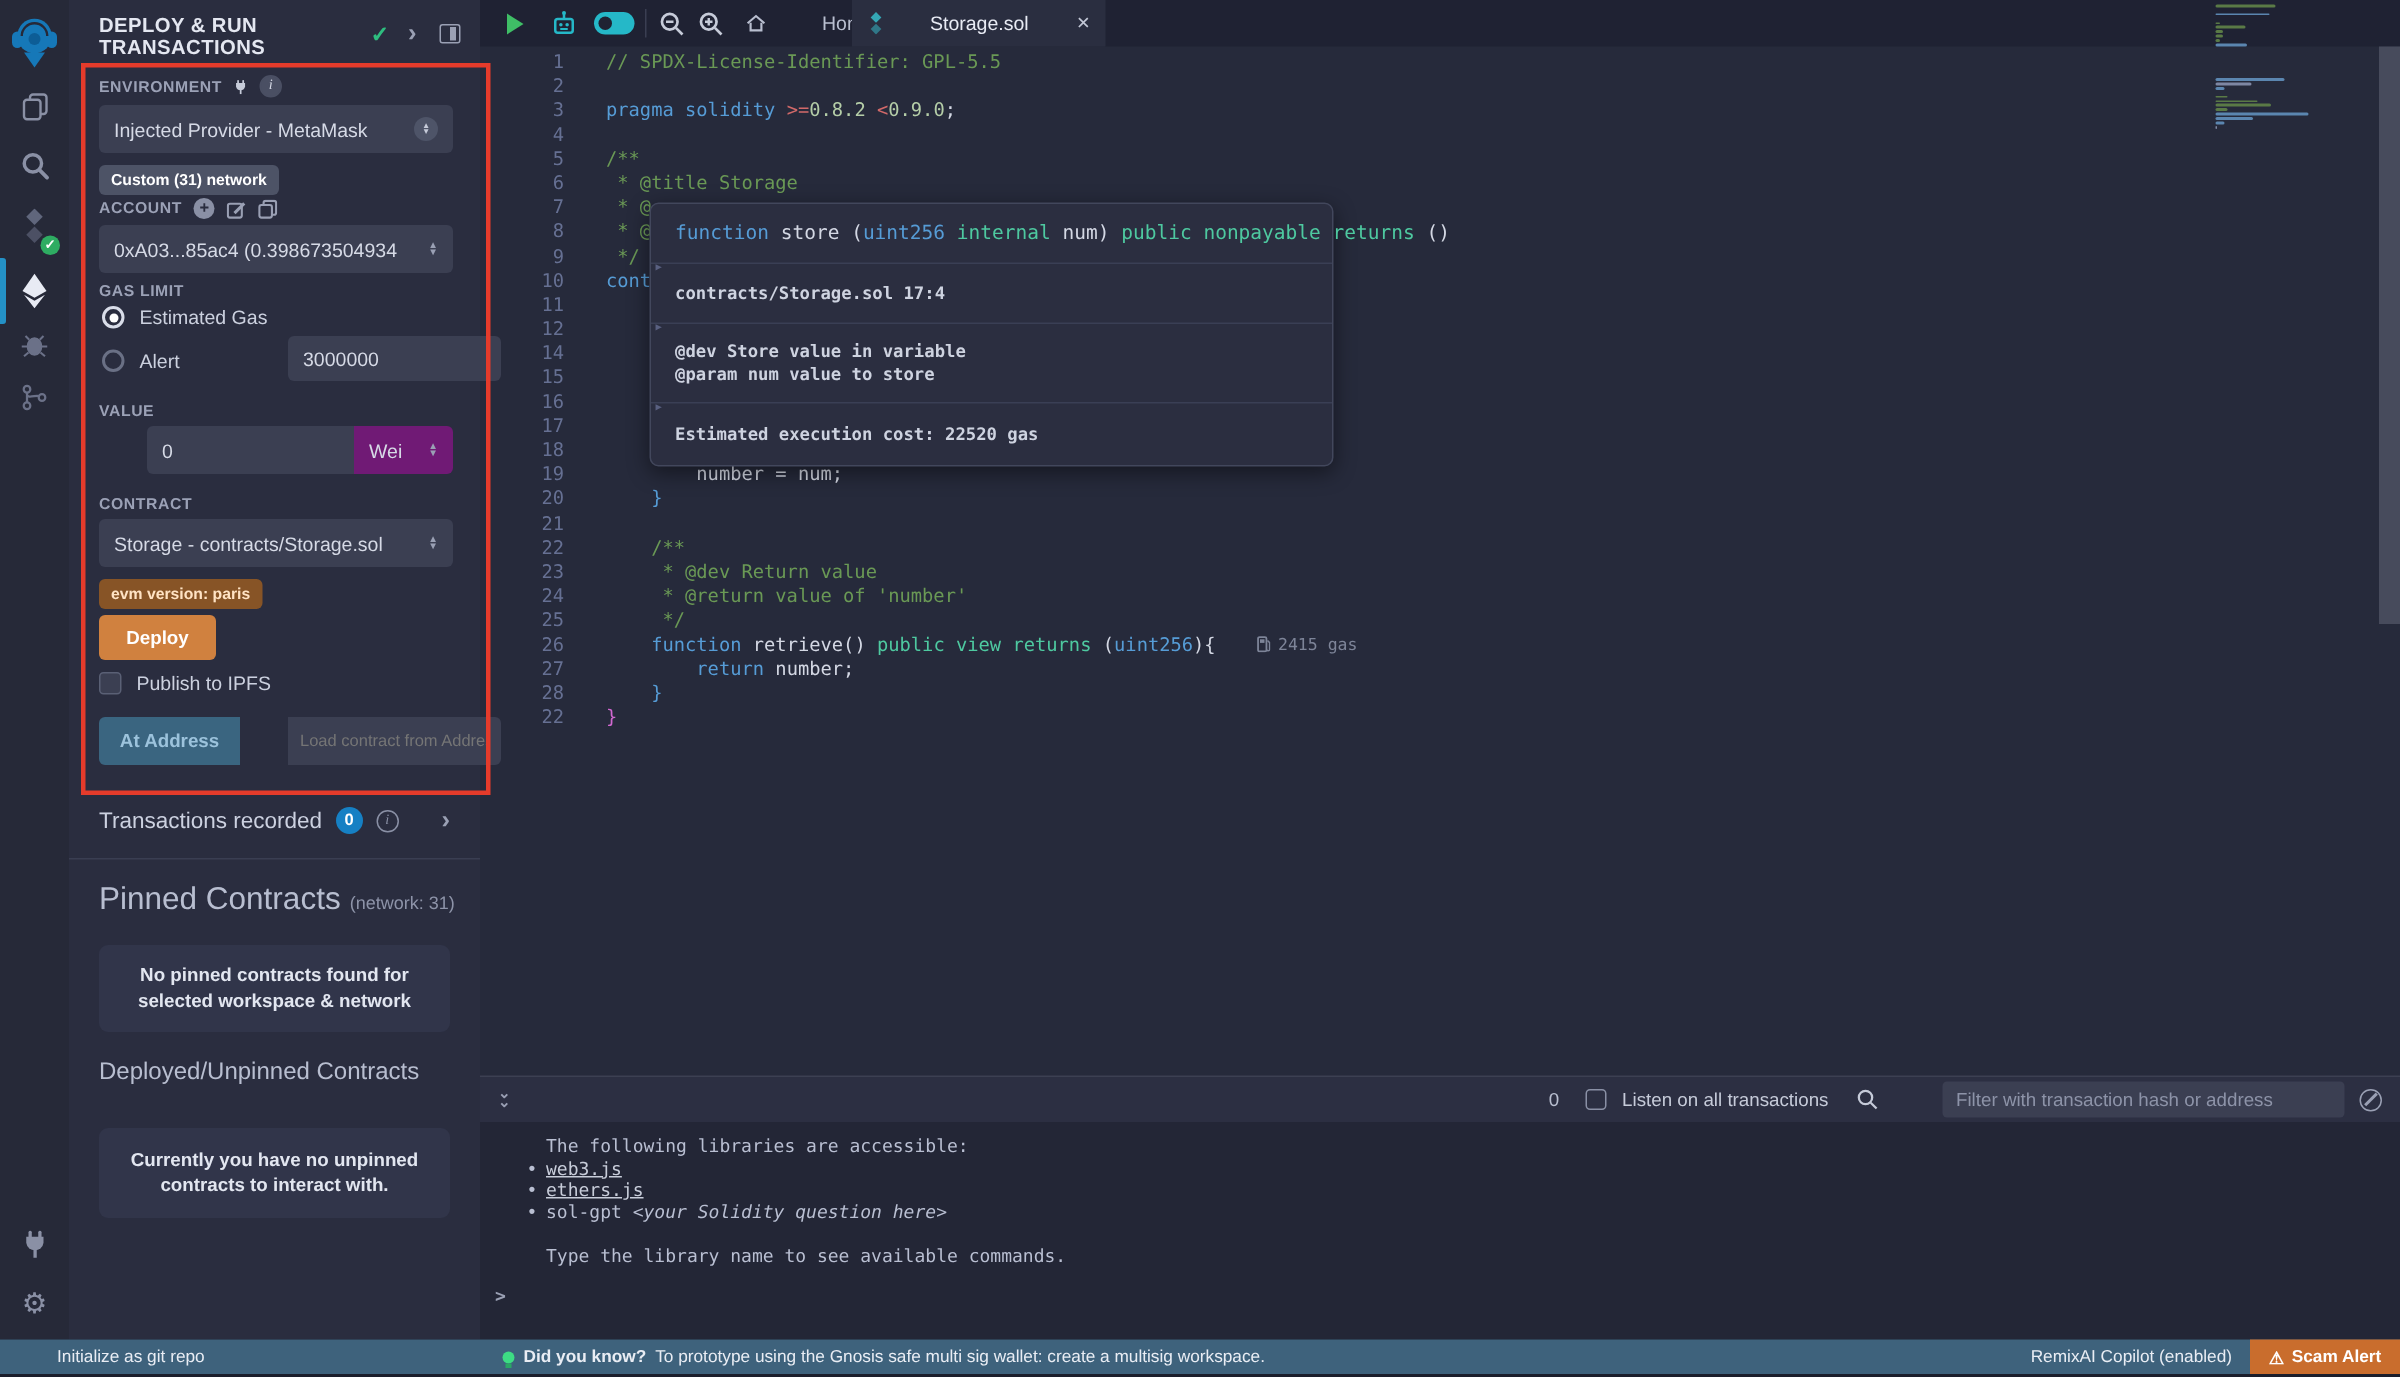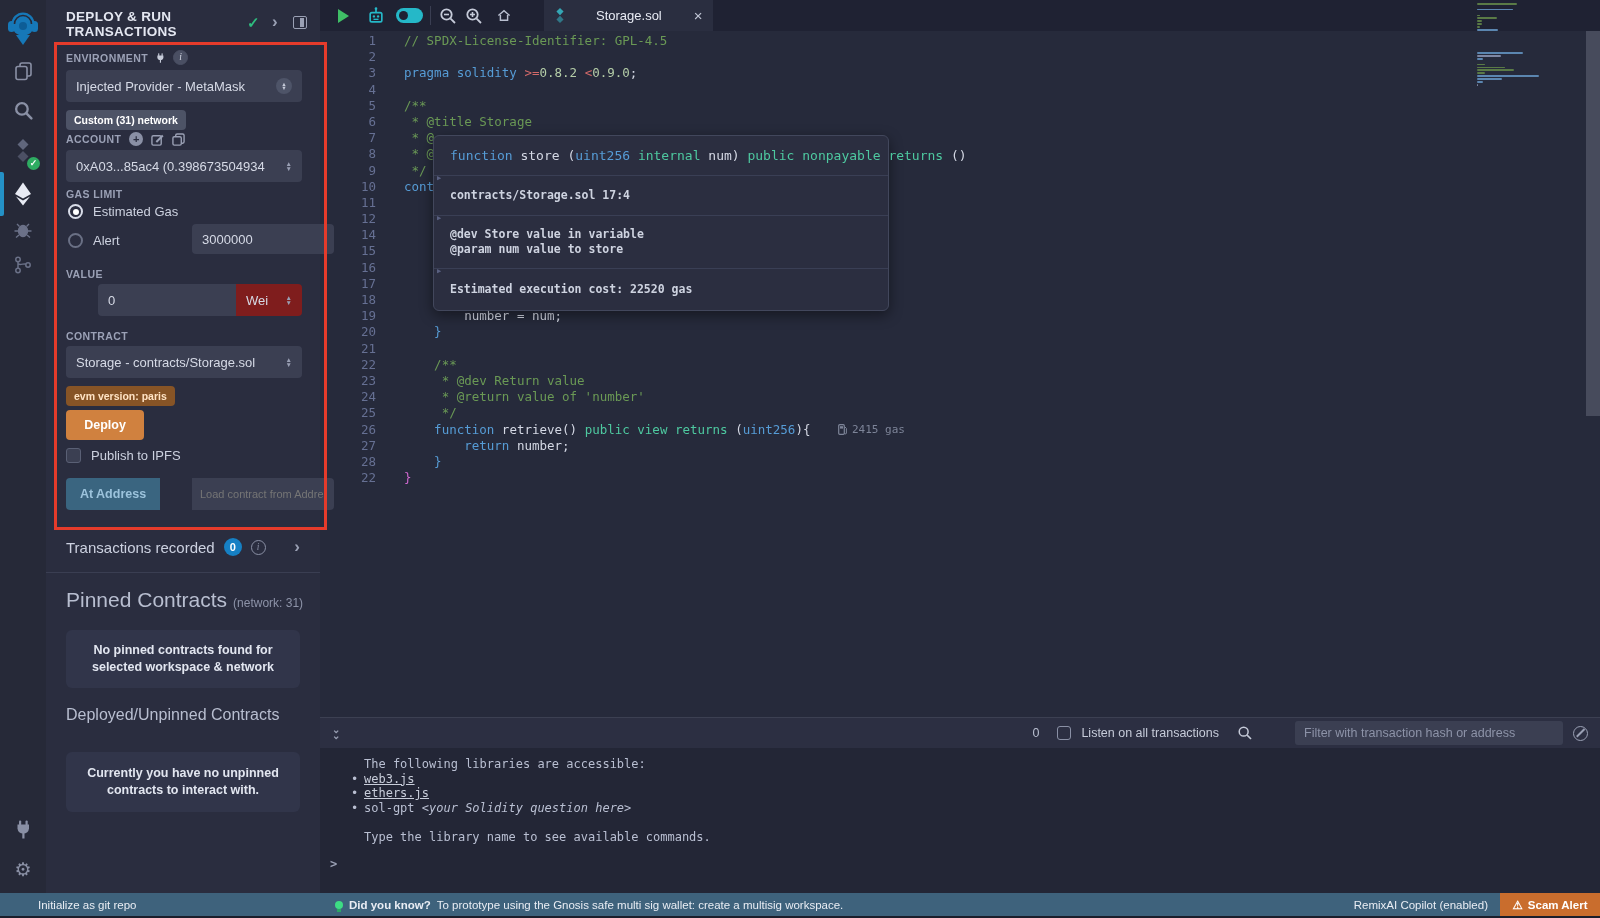--- a/index.html
+++ b/index.html
@@ -235,21 +235,21 @@
       <span style="color:#ccd1df;font-size:13px;">Estimated Gas</span>
     </div>
     <div class="abs" style="left:22px;top:233px;display:flex;align-items:center;gap:10px;">
       <span class="radio"></span>
       <span style="color:#ccd1df;font-size:13px;">Alert</span>
     </div>
     <input class="ctl" style="top: 224px; left: 114px; width: 142px; height: 30px; border: none;" value="3000000">
 
     <span class="lbl abs" style="left:20px;top:268px;">VALUE</span>
     <input class="ctl" style="top: 284px; left: 20px; width: 170px; height: 32px; border: none; border-radius: 4px 0px 0px 4px;" value="0">
-    <div class="ctl" style="top:284px;left:190px;width:66px;height:32px;background:#7f1d1d;border-radius:0 4px 4px 0;">
+    <div class="ctl" style="top:284px;left:190px;width:66px;height:32px;background:#701a75;border-radius:0 4px 4px 0;">
       <span>Wei</span>
       <span class="sort-arrows">
           <span>▲</span>
           <span>▼</span>
         </span>
     </div>
 
     <span class="lbl abs" style="left:20px;top:330px;">CONTRACT</span>
     <div class="ctl" style="top:346px;height:32px;">
       <span>Storage - contracts/Storage.sol</span>
@@ -326,34 +326,34 @@
           <line x1="7.5" y1="5" x2="7.5" y2="10" stroke="#c6cbd9" stroke-width="1.6"></line>
         </svg>
       </span>
       <span class="tab" style="left:166px;gap:36px;">
         <svg width="16" height="15" viewBox="0 0 20 18">
           <path d="M3 9 L10 3 L17 9" fill="none" stroke="#b9bfd0" stroke-width="1.8"></path>
           <path d="M5.5 8.5 V15 H14.5 V8.5" fill="none" stroke="#b9bfd0" stroke-width="1.8"></path>
         </svg>
         <span>Home</span>
       </span>
-      <span class="tab active" style="left:224px;gap:30px;">
+      <span class="tab active" style="left:248px;gap:30px;">
         <svg width="12" height="15" viewBox="0 0 18 23" fill="#35b5c2">
           <path d="M9 0 L14.5 5.5 L9 11 L3.5 5.5 Z" opacity=".9"></path>
           <path d="M9 12 L14.5 17.5 L9 23 L3.5 17.5 Z" opacity=".55"></path>
         </svg>
         <span>Storage.sol</span>
         <span class="closex">×</span>
       </span>
     </div>
 
     <div id="code-lines" class="abs" style="left:0;top:33px;width:1150px;">
         <div class="crow">
           <span class="ln">1</span>
-          <span class="ct"><span class="s-com">// SPDX-License-Identifier: GPL-4.5</span></span>
+          <span class="ct"><span class="s-com">// SPDX-License-Identifier: GPL-5.5</span></span>
         </div>
         <div class="crow">
           <span class="ln">2</span>
           <span class="ct"></span>
         </div>
         <div class="crow">
           <span class="ln">3</span>
           <span class="ct"><span class="s-kw">pragma solidity </span><span class="s-op">&gt;=</span><span class="s-num">0.8.2 </span><span class="s-op">&lt;</span><span class="s-num">0.9.0</span><span class="s-pln">;</span></span>
         </div>
         <div class="crow">

